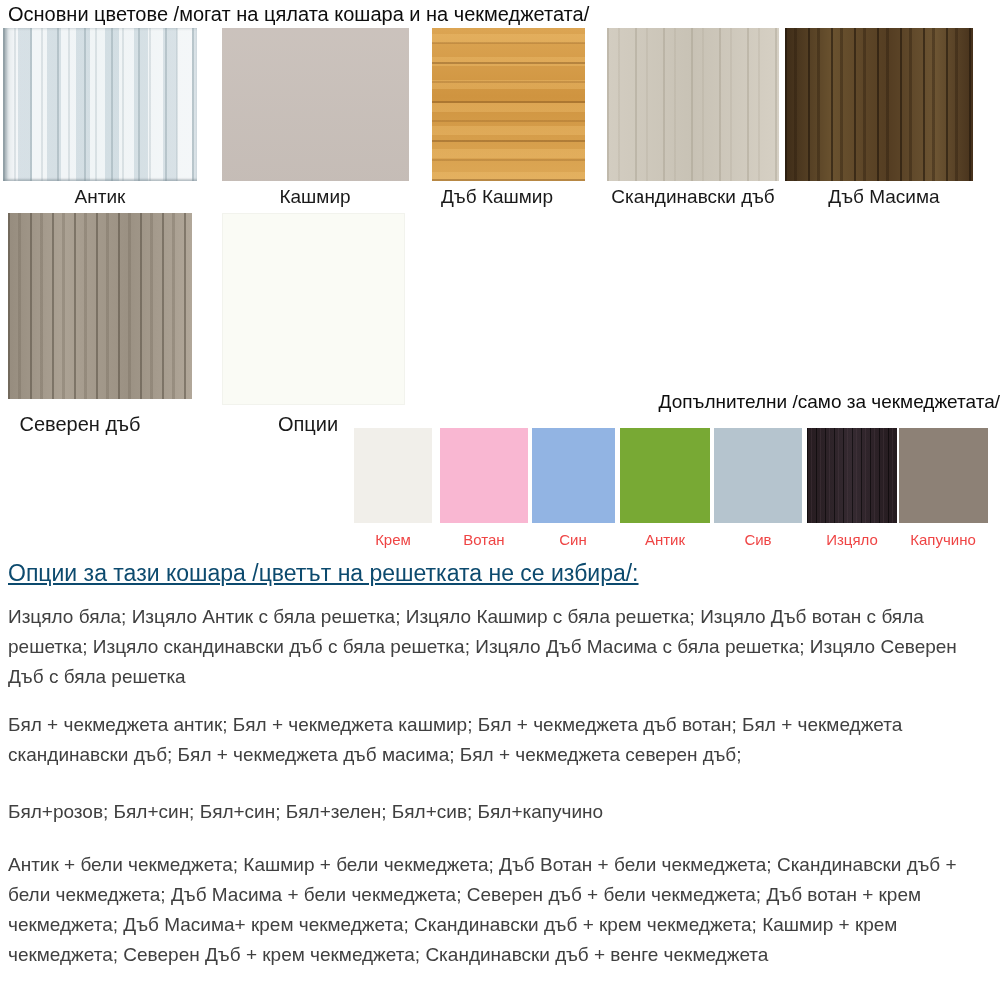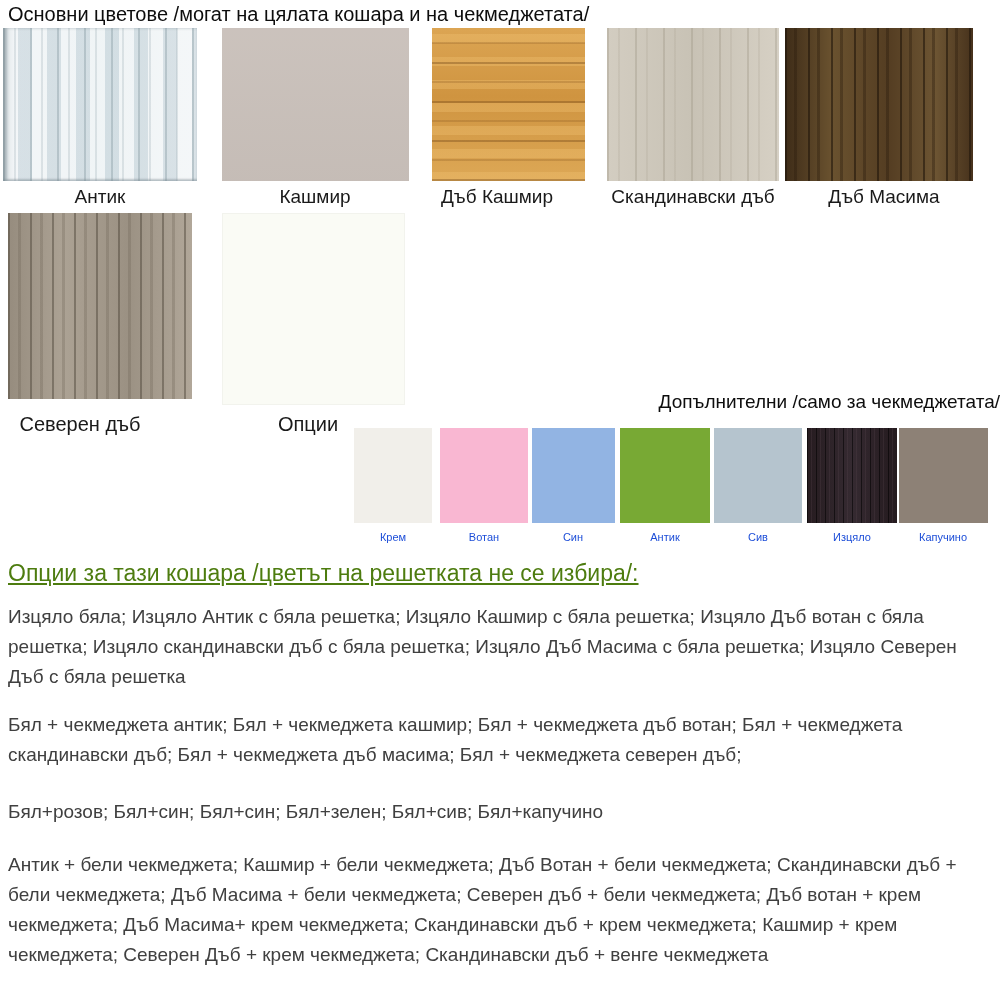--- a/index.html
+++ b/index.html
@@ -13,26 +13,26 @@
     font-size:20px;font-weight:400;
     white-space:nowrap;color:#0d0d0d;
   }
   .swatch{position:absolute;}
   .slabel{
     position:absolute;text-align:center;white-space:nowrap;
     font-size:19px;color:#1a1a1a;
   }
   .minilabel{
     position:absolute;text-align:center;white-space:nowrap;
-    font-size:11px;color:#1d4ed8;
+    font-size:15px;color:#ef4444;
   }
   .options-heading{
     position:absolute;left:8px;top:560px;
     font-size:23px;font-weight:400;text-decoration:underline;
-    white-space:nowrap;color:#4d7c0f;
+    white-space:nowrap;color:#0c4a6e;
   }
   .para{
     position:absolute;left:8px;width:985px;
     font-size:19px;line-height:30px;color:#404040;
   }
   
   .tex-antik{
     background-image:
       repeating-linear-gradient(90deg, rgba(130,150,158,.38) 0 2px, rgba(0,0,0,0) 2px 11px,
         rgba(155,172,180,.28) 11px 13px, rgba(0,0,0,0) 13px 27px),

